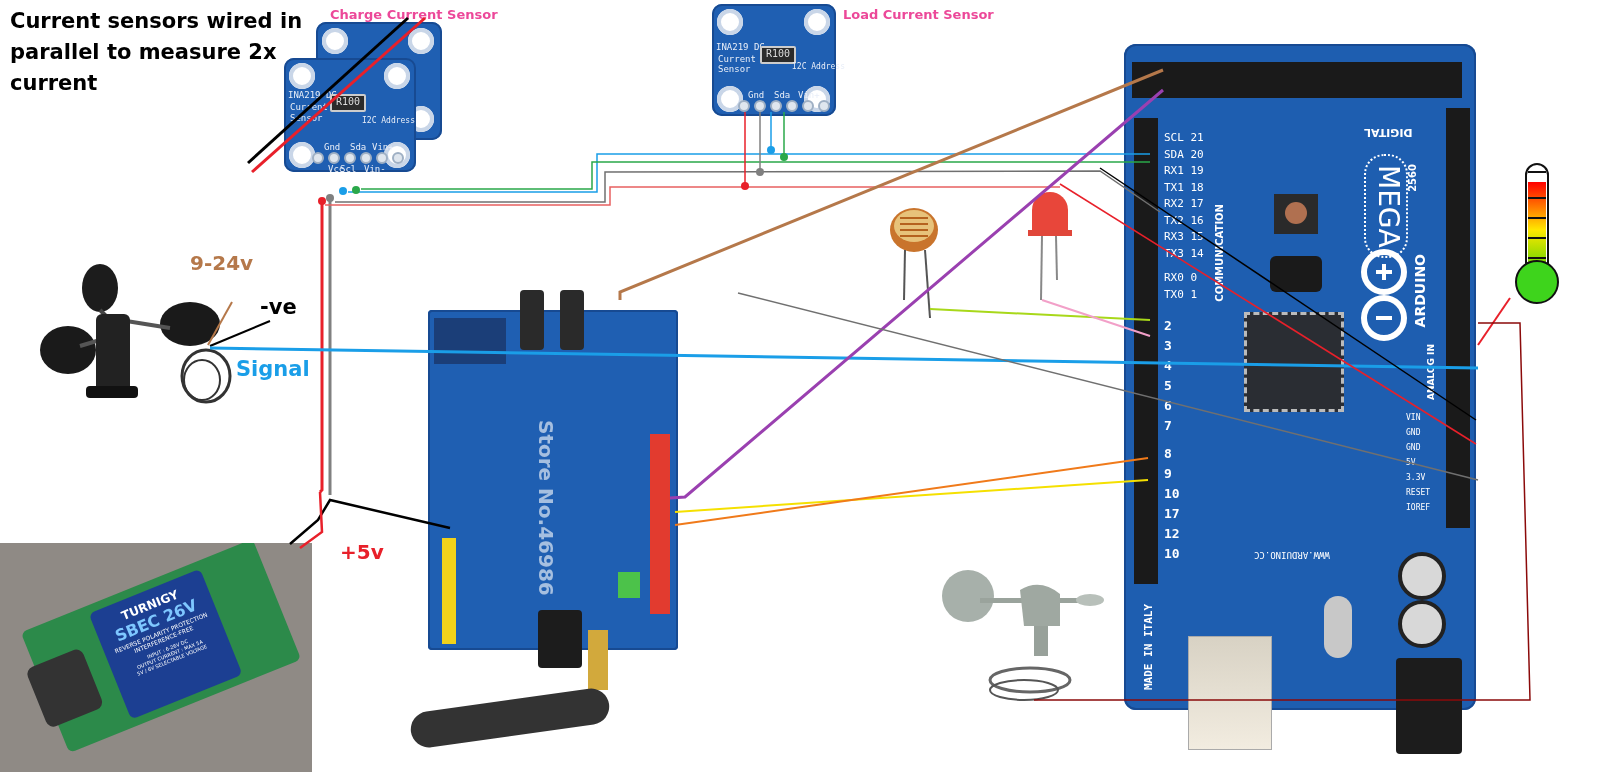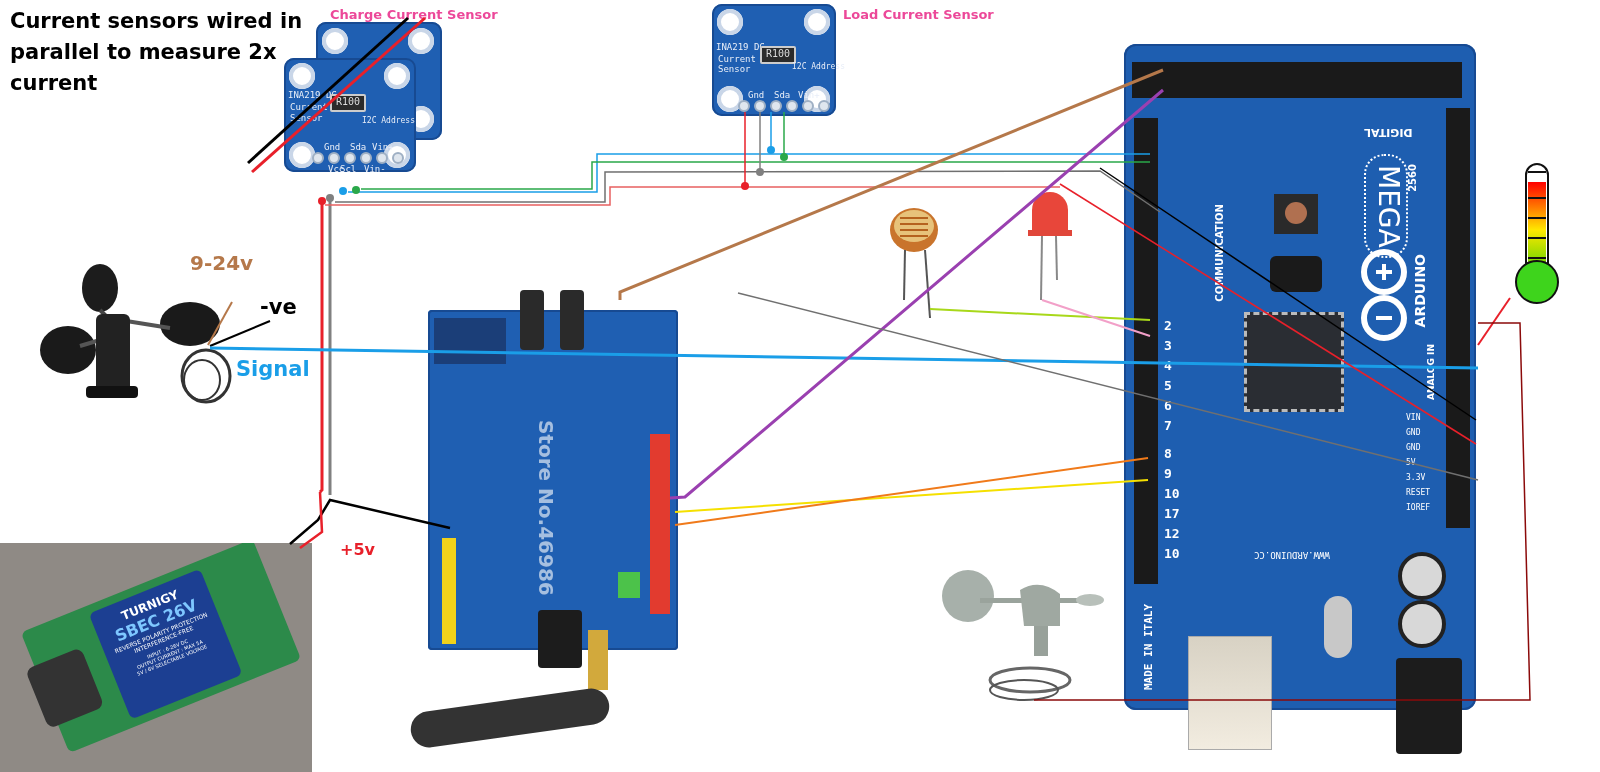--- a/index.html
+++ b/index.html
@@ -21,21 +21,21 @@
 </style>
 </head>
 <body>
 
 <div class="abs title-note">Current sensors wired in parallel to measure 2x current</div>
 <div class="lbl lbl-blue-sm" style="left:330px;top:7px;">Charge Current Sensor</div>
 <div class="lbl lbl-blue-sm" style="left:843px;top:7px;">Load Current Sensor</div>
 <div class="lbl" style="left:190px;top:251px;font-size:20px;color:#b5784a;">9-24v</div>
 <div class="lbl" style="left:260px;top:295px;font-size:21px;color:#000;">-ve</div>
 <div class="lbl" style="left:236px;top:357px;font-size:21px;color:#1a9ee8;">Signal</div>
-<div class="lbl" style="left:340px;top:540px;font-size:16px;color:#e8202a;">+5v</div>
+<div class="lbl" style="left:340px;top:540px;font-size:20px;color:#e8202a;">+5v</div>
 
 <div class="pcb" style="left:316px;top:22px;width:126px;height:118px;">
   <div class="hole" style="left:6px;top:6px;"></div>
   <div class="hole" style="left:92px;top:6px;"></div>
   <div class="hole" style="left:92px;top:84px;"></div>
 </div>
 <div class="pcb" style="left:284px;top:58px;width:132px;height:114px;">
   <div class="hole" style="left:5px;top:5px;"></div>
   <div class="hole" style="left:100px;top:5px;"></div>
   <div class="hole" style="left:5px;top:84px;"></div>
@@ -177,20 +177,32 @@
 <div class="pcb" style="left:1124px;top:44px;width:352px;height:666px;border-radius:12px;background:#1e5eb0;">
 
   <div class="header-black" style="left:8px;top:18px;width:330px;height:36px;"></div>
   <div class="abs" style="left:24px;top:60px;font-size:10px;color:#fff;font-family:'DejaVu Sans Mono',monospace;letter-spacing:8px;"></div>
   <div class="abs" style="left:240px;top:82px;font-size:11px;color:#fff;font-weight:bold;transform:rotate(180deg);">DIGITAL</div>
 
   <div class="header-black" style="left:10px;top:74px;width:24px;height:466px;"></div>
 
   <div class="header-black" style="left:322px;top:64px;width:24px;height:420px;"></div>
 
+  <div class="abs" style="left:40px;top:86px;font-size:11px;color:#fff;font-family:'DejaVu Sans Mono',monospace;line-height:16.5px;">
+    <div>SCL 21</div>
+    <div>SDA 20</div>
+    <div>RX1 19</div>
+    <div>TX1 18</div>
+    <div>RX2 17</div>
+    <div>TX2 16</div>
+    <div>RX3 15</div>
+    <div>TX3 14</div>
+    <div style="margin-top:8px;">RX0 0</div>
+    <div>TX0 1</div>
+  </div>
   <div class="abs" style="left:40px;top:272px;font-size:13px;color:#fff;font-weight:bold;font-family:'DejaVu Sans Mono',monospace;line-height:20px;">
     <div>2</div>
     <div>3</div>
     <div>4</div>
     <div>5</div>
     <div>6</div>
     <div>7</div>
     <div style="margin-top:8px;">8</div>
     <div>9</div>
     <div>10</div>

